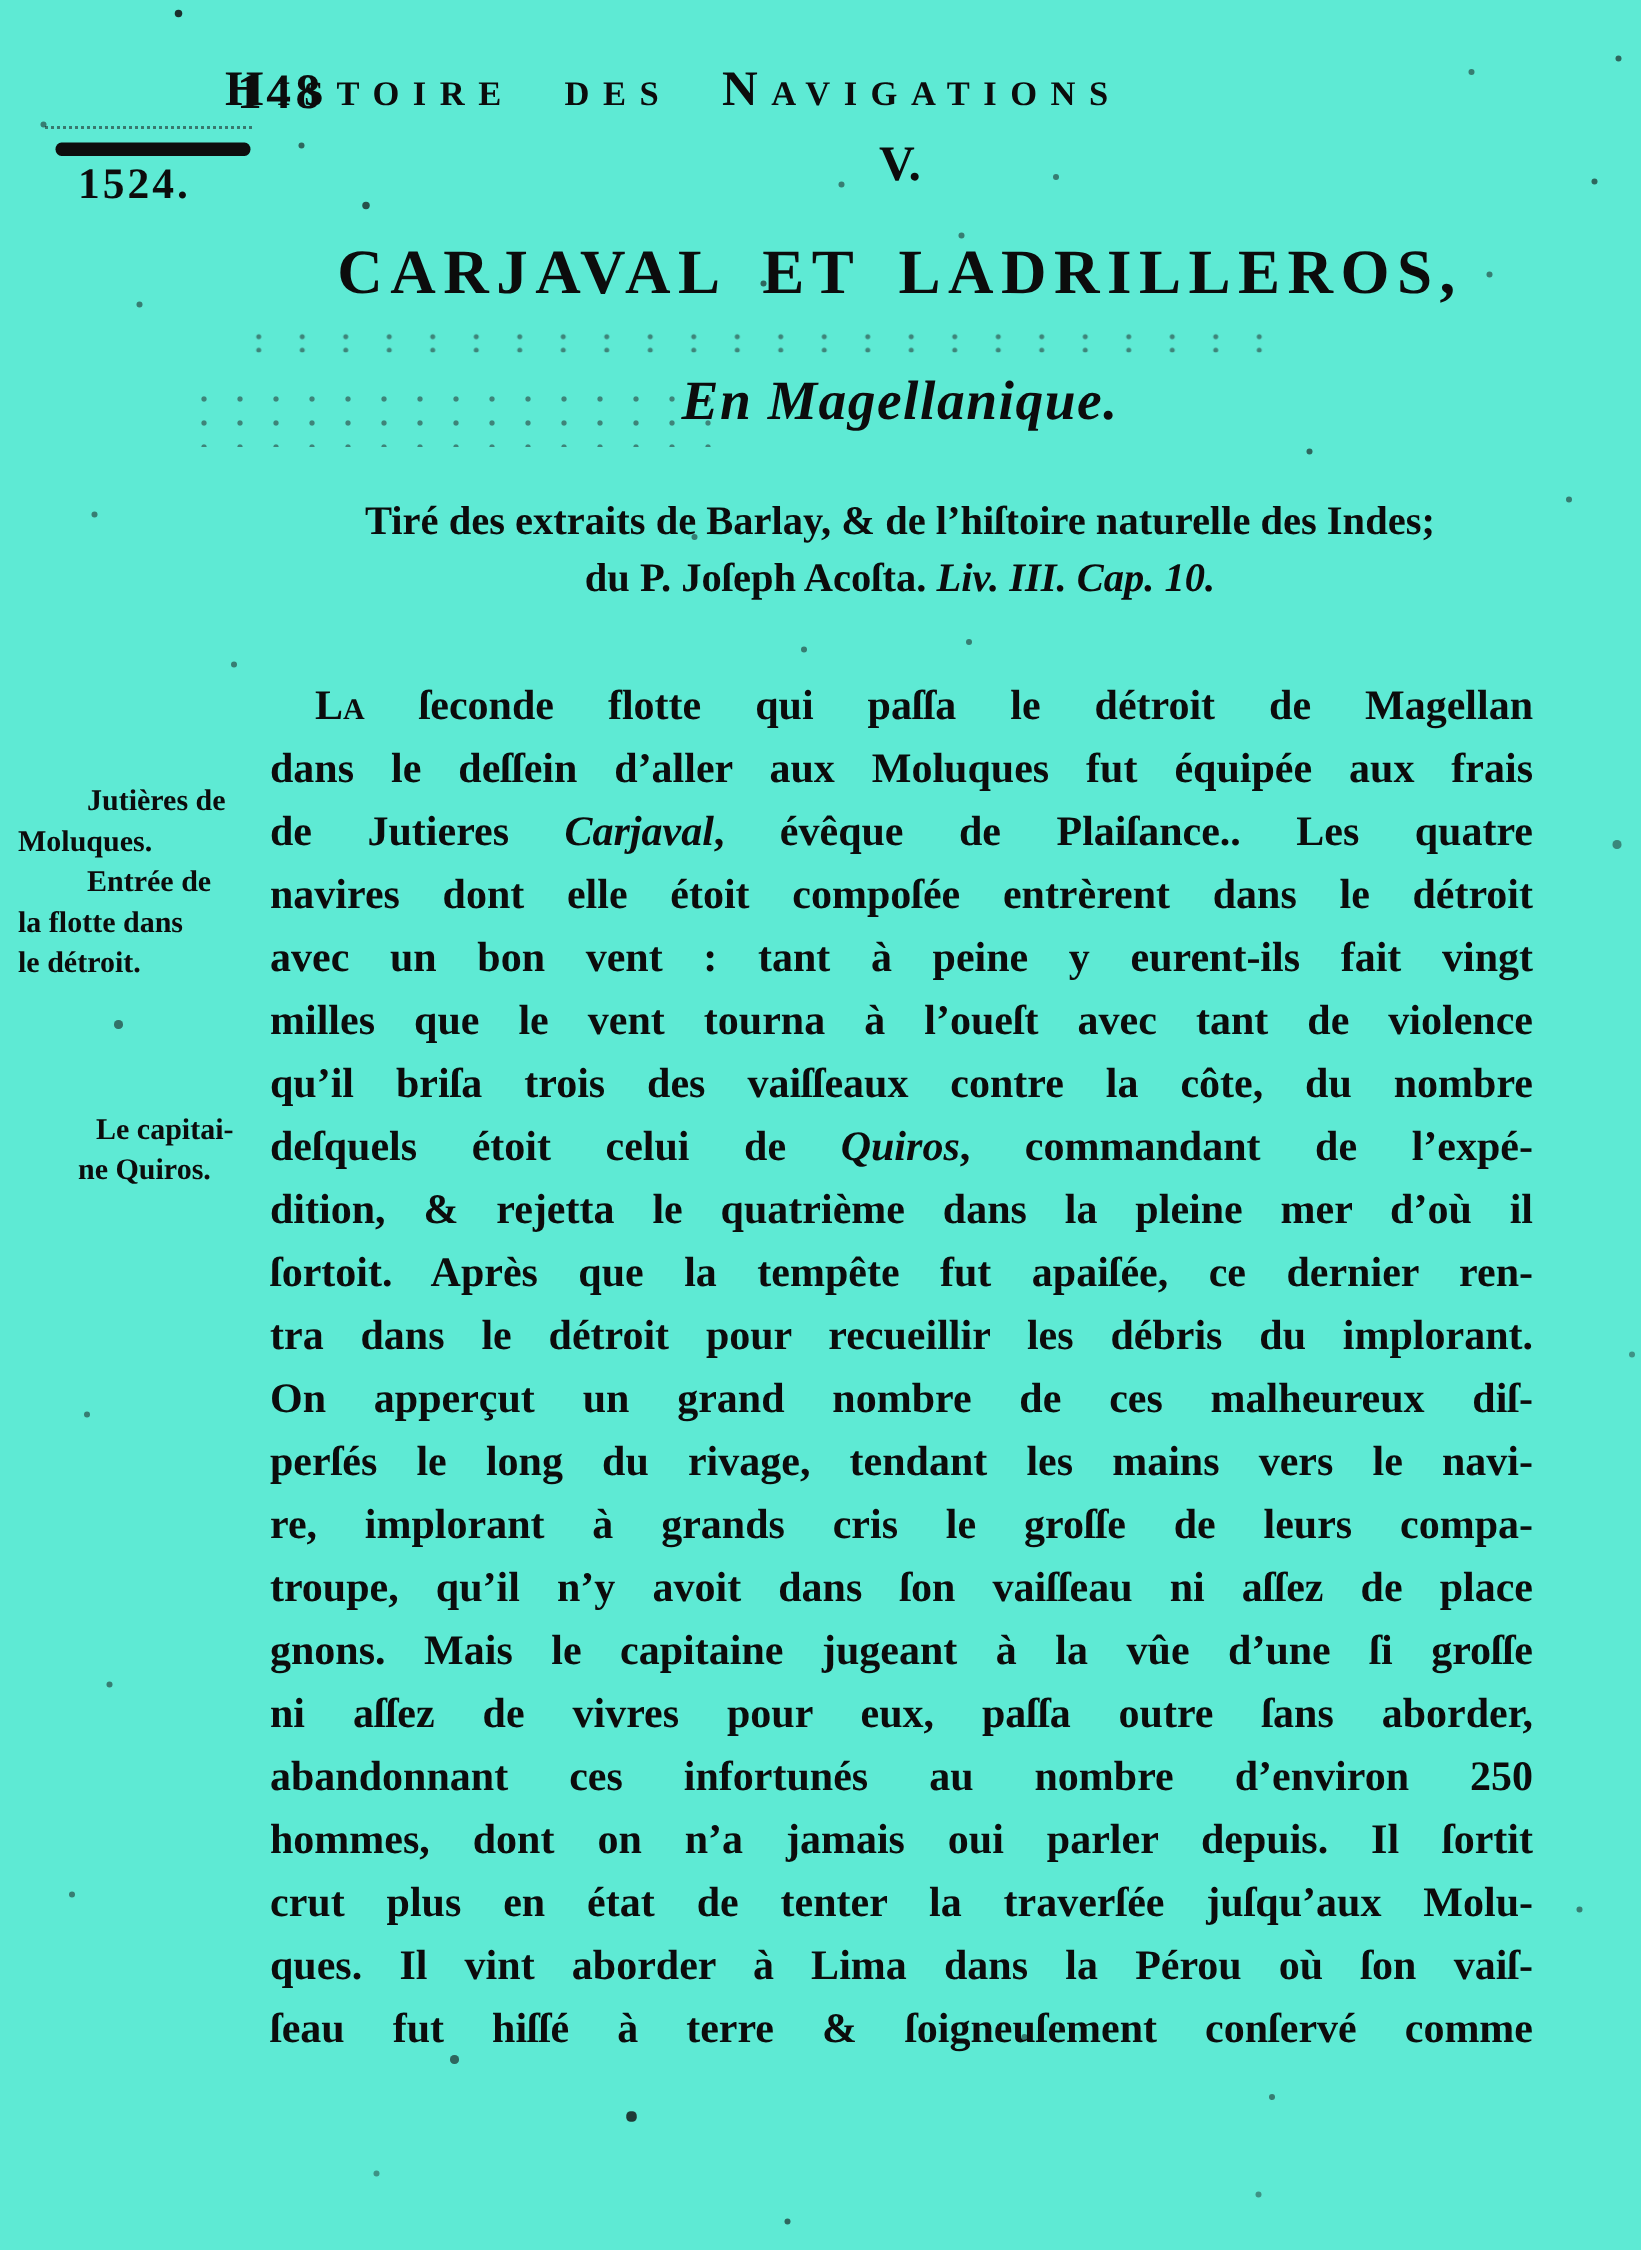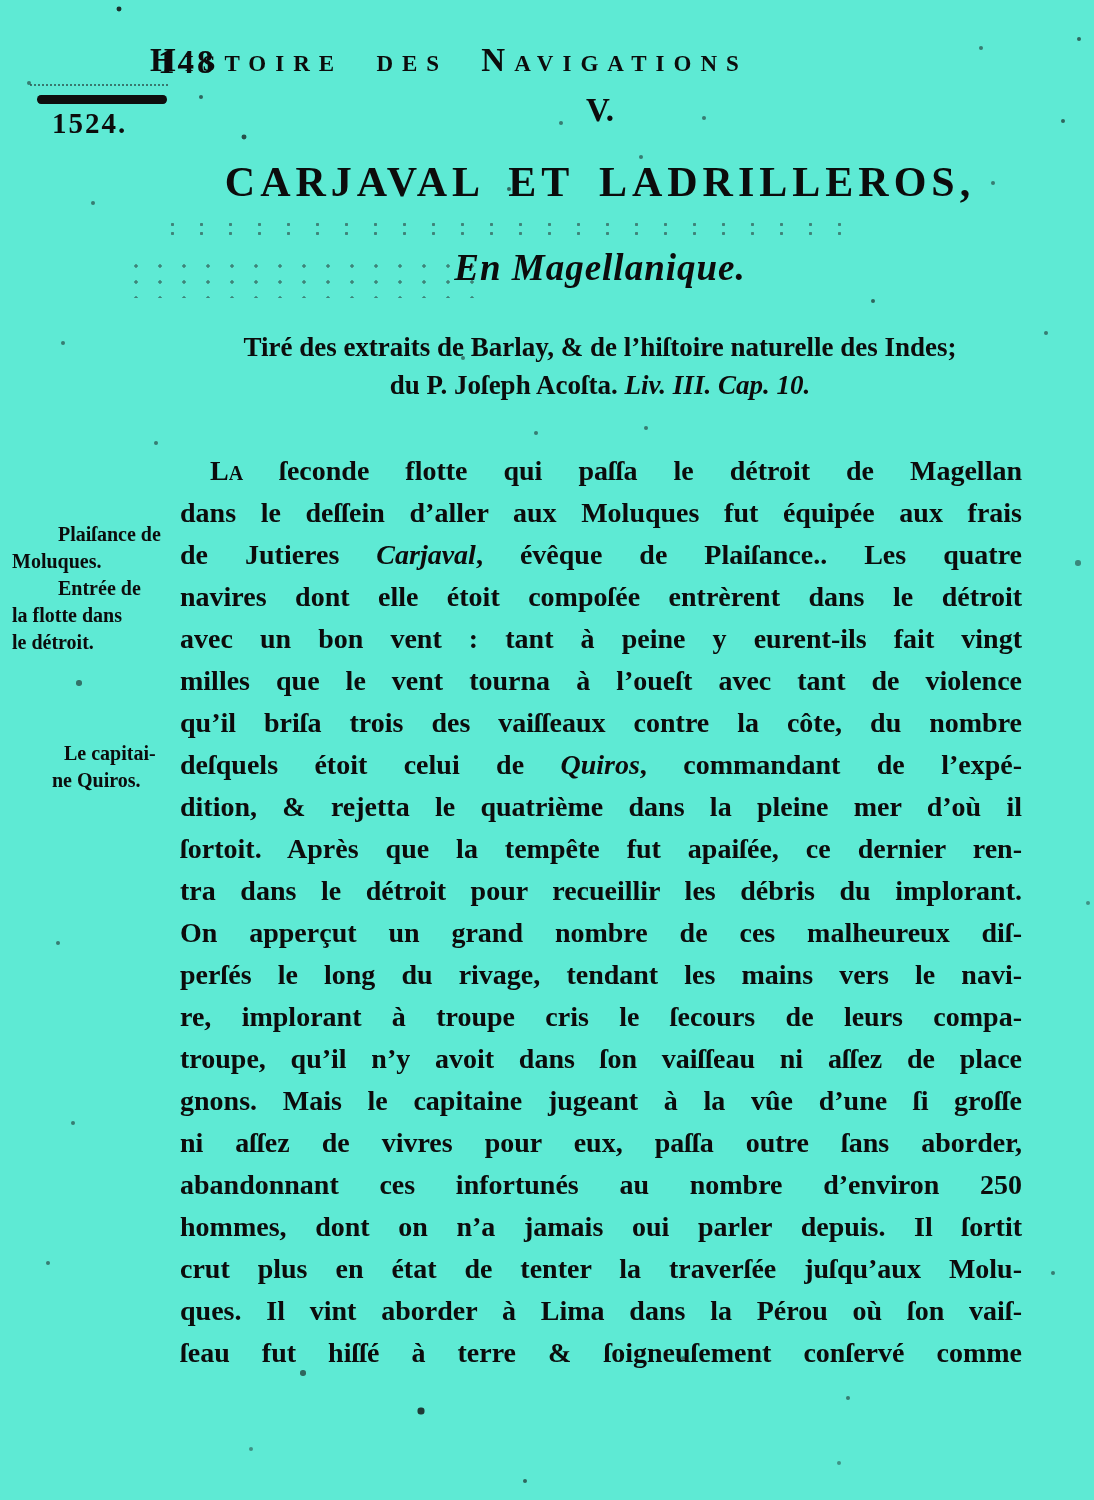--- a/index.html
+++ b/index.html
@@ -136,21 +136,21 @@
   <div class="abs noise-a"></div>
   <div class="abs noise-b"></div>
   <div class="abs centercol chapter-subtitle">En Magellanique.</div>
   <div class="abs centercol source-note source-1">Tiré des extraits de Barlay, &amp; de l’hiſtoire naturelle des Indes;</div>
   <div class="abs centercol source-note source-2">
     <span>du P. Joſeph Acoſta. </span><span class="it">Liv. III. Cap. 10.</span>
   </div>
 
   <div class="abs margin-notes">
       <div class="mnote">
-        <div class="mline fl">Plaiſance de</div>
+        <div class="mline fl">Jutières de</div>
         <div class="mline">Moluques.</div>
       </div>
       <div class="mnote">
         <div class="mline fl">Entrée de</div>
         <div class="mline">la flotte dans</div>
         <div class="mline">le détroit.</div>
       </div>
       <div class="mnote">
         <div class="mline fl">Le capitai-</div>
         <div class="mline">ne Quiros.</div>
@@ -164,21 +164,21 @@
       <div class="bline">navires dont elle étoit compoſée entrèrent dans le détroit</div>
       <div class="bline">avec un bon vent : tant à peine y eurent-ils fait vingt</div>
       <div class="bline">milles que le vent tourna à l’oueſt avec tant de violence</div>
       <div class="bline">qu’il briſa trois des vaiſſeaux contre la côte, du nombre</div>
       <div class="bline">deſquels étoit celui de <span class="it">Quiros</span>, commandant de l’expé-</div>
       <div class="bline">dition, &amp; rejetta le quatrième dans la pleine mer d’où il</div>
       <div class="bline">ſortoit. Après que la tempête fut apaiſée, ce dernier ren-</div>
       <div class="bline">tra dans le détroit pour recueillir les débris du implorant.</div>
       <div class="bline">On apperçut un grand nombre de ces malheureux diſ-</div>
       <div class="bline">perſés le long du rivage, tendant les mains vers le navi-</div>
-      <div class="bline">re, implorant à troupe cris le ſecours de leurs compa-</div>
+      <div class="bline">re, implorant à grands cris le groſſe de leurs compa-</div>
       <div class="bline">troupe, qu’il n’y avoit dans ſon vaiſſeau ni aſſez de place</div>
       <div class="bline">gnons. Mais le capitaine jugeant à la vûe d’une ſi groſſe</div>
       <div class="bline">ni aſſez de vivres pour eux, paſſa outre ſans aborder,</div>
       <div class="bline">abandonnant ces infortunés au nombre d’environ 250</div>
       <div class="bline">hommes, dont on n’a jamais oui parler depuis. Il ſortit</div>
       <div class="bline">crut plus en état de tenter la traverſée juſqu’aux Molu-</div>
       <div class="bline">ques. Il vint aborder à Lima dans la Pérou où ſon vaiſ-</div>
       <div class="bline">ſeau fut hiſſé à terre &amp; ſoigneuſement conſervé comme</div>
     </div>
 

